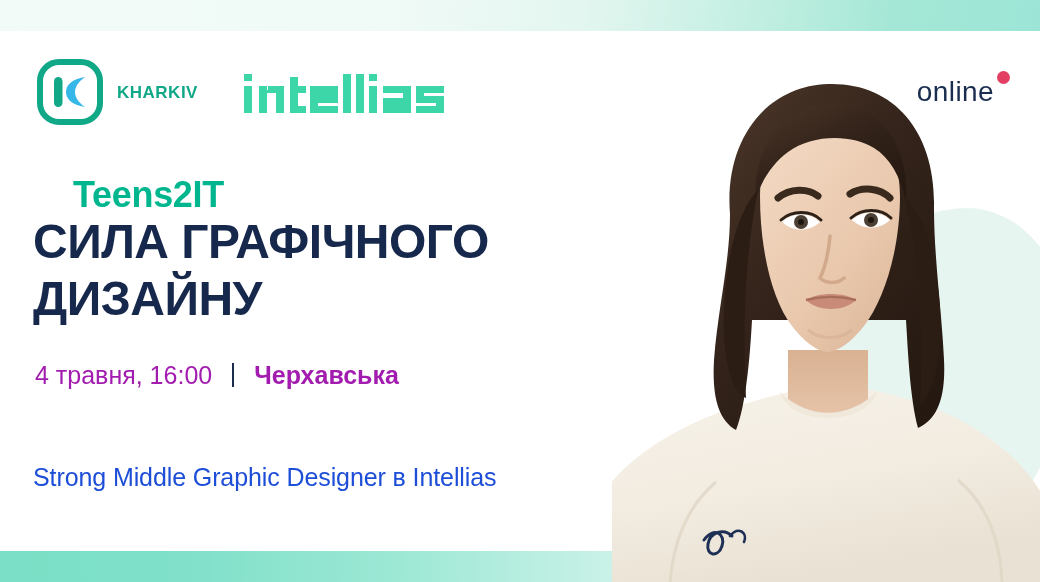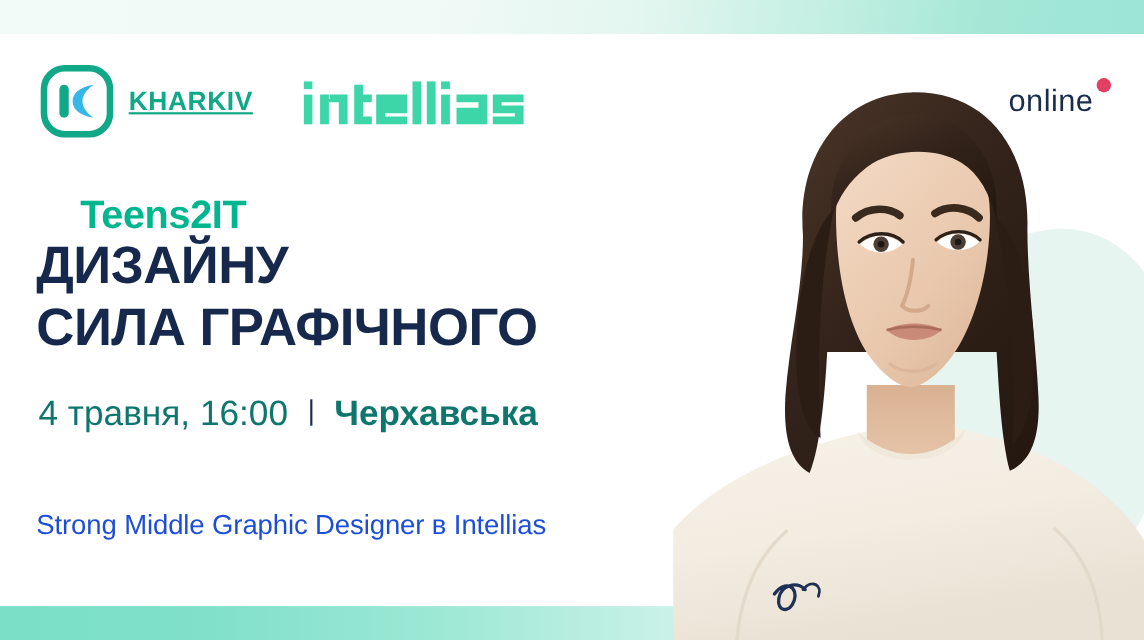--- a/index.html
+++ b/index.html
@@ -67,24 +67,23 @@
   }
   .kh-mark {
     width: 68px;
     height: 68px;
     flex: 0 0 auto;
   }
   .kh-text {
     margin-left: 13px;
     color: #11a888;
     font-weight: bold;
-    font-size: 24px;
+    font-size: 17px;
     line-height: 27px;
     letter-spacing: 0.5px;
-    text-decoration: underline;
   }
   .intellias-mark {
     margin-left: 46px;
     width: 205px;
     height: 48px;
     flex: 0 0 auto;
   }
 
   
   .online-badge {
@@ -132,22 +131,22 @@
     line-height: 57px;
     letter-spacing: -0.5px;
     text-transform: uppercase;
   }
   .meta-row {
     position: absolute;
     left: 35px;
     top: 361px;
     display: flex;
     align-items: center;
-    color: #0f766e;
-    font-size: 32px;
+    color: #a21caf;
+    font-size: 25px;
     line-height: 28px;
   }
   .meta-divider {
     width: 2px;
     height: 24px;
     background: #1b2d4f;
     margin: 0 20px;
   }
   .meta-free {
     font-weight: bold;
@@ -322,22 +321,22 @@
   </div>
 
   <div class="online-badge">
     <span class="online-text">online</span>
     <span class="online-dot"></span>
   </div>
 
   <div class="eyebrow">Teens2IT</div>
 
   <div class="headline">
+    <div>СИЛА ГРАФІЧНОГО</div>
     <div>ДИЗАЙНУ</div>
-    <div>СИЛА ГРАФІЧНОГО</div>
   </div>
 
   <div class="meta-row">
     <span>4 травня, 16:00</span>
     <span class="meta-divider"></span>
     <span class="meta-free">Черхавська</span>
   </div>
 
   <div class="speaker-role">Strong Middle Graphic Designer в Intellias</div>
 

